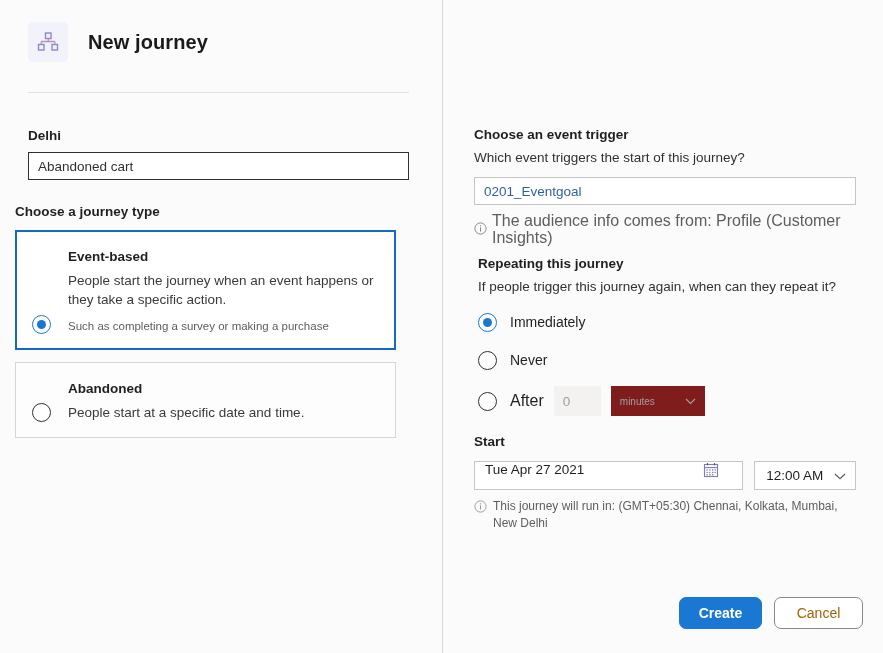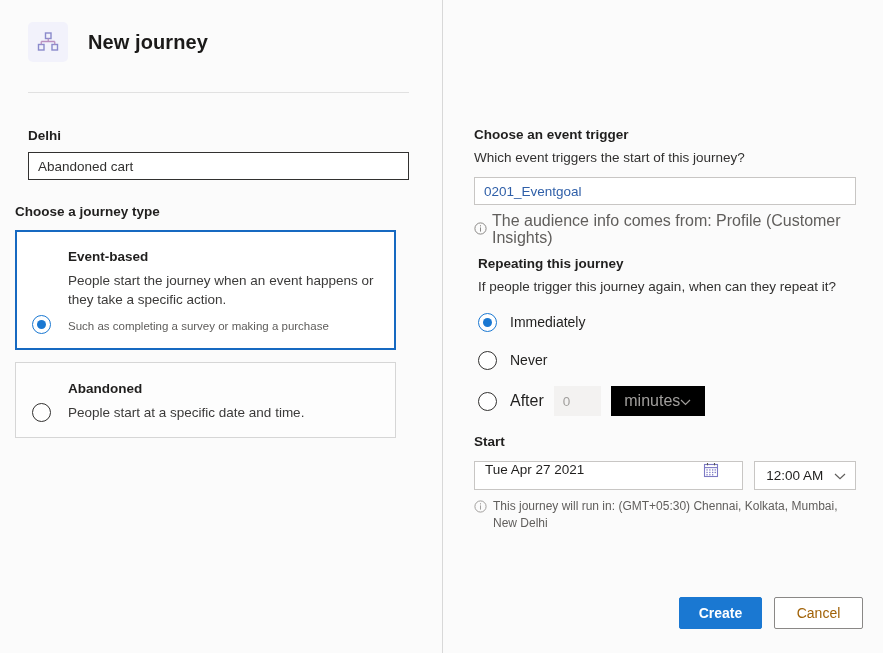--- a/index.html
+++ b/index.html
@@ -266,26 +266,26 @@
     font-family: "Liberation Sans", sans-serif;
     font-size: 13.5px;
     padding: 0 9px;
     outline: none;
   }
   .disabled-select {
     box-sizing: border-box;
     width: 94px;
     height: 30px;
     margin-left: 10px;
-    background: #000000;
+    background: #7f1d1d;
     color: #a19f9d;
-    font-size: 16px;
-    display: flex;
-    align-items: center;
-    justify-content: center;
+    font-size: 10px;
+    display: flex;
+    align-items: center;
+    justify-content: space-between;
     padding: 0 9px;
   }
 
   .start-block {
     position: absolute;
     left: 31px;
     top: 433px;
     width: 382px;
   }
   .start-row {
@@ -343,21 +343,21 @@
     display: flex;
     align-items: center;
   }
   .btn {
     box-sizing: border-box;
     height: 32px;
     min-width: 83px;
     font-family: "Liberation Sans", sans-serif;
     font-size: 14px;
     cursor: pointer;
-    border-radius: 2px;
+    border-radius: 7px;
     display: flex;
     align-items: center;
     justify-content: center;
     padding: 0 16px;
   }
   .btn-primary {
     background: #1a78d2;
     color: #ffffff;
     border: 1px solid #1a78d2;
     font-weight: 600;

